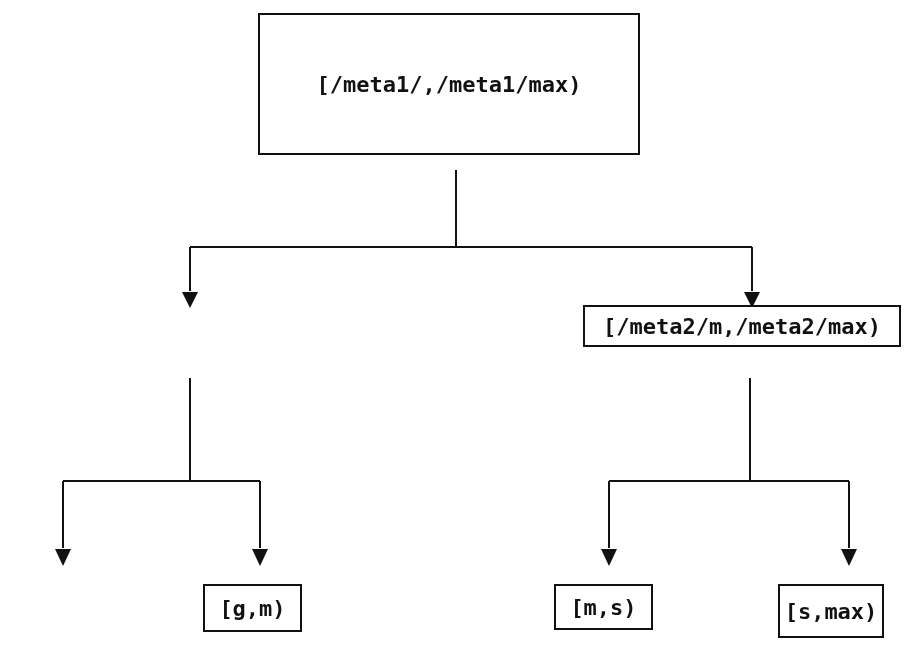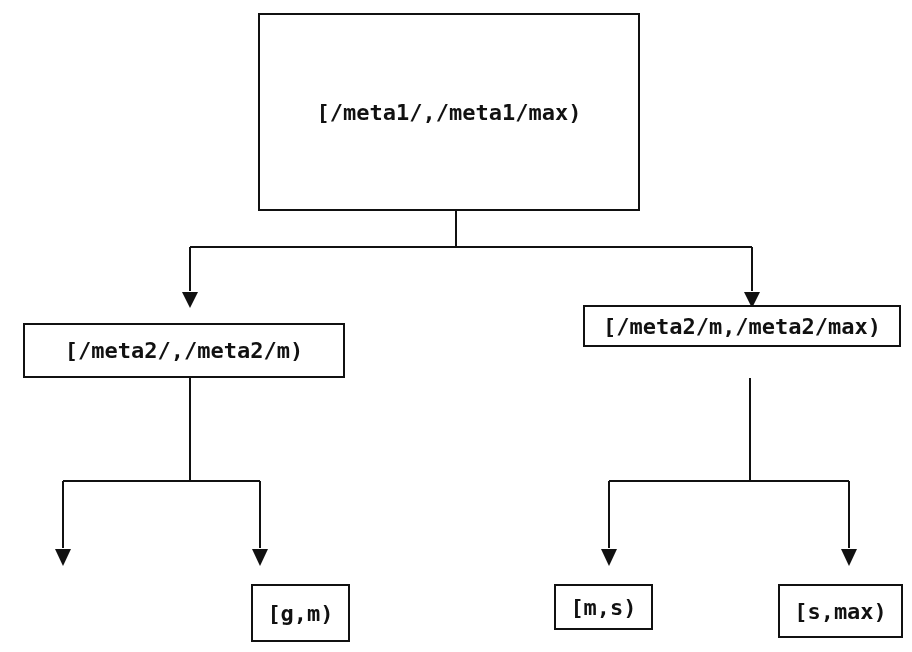--- a/index.html
+++ b/index.html
@@ -38,27 +38,27 @@
     background: #ffffff;
     color: #111111;
     display: flex;
     align-items: center;
     justify-content: center;
     font-size: 22px;
     font-weight: bold;
     white-space: nowrap;
     letter-spacing: 0;
   }
-  .node-root   { left: 258px; top: 13px;  width: 382px; height: 198px; }
+  .node-root   { left: 258px; top: 13px;  width: 382px; height: 142px; }
   .node-left   { left: 23px;  top: 323px; width: 322px; height: 55px; }
   .node-right  { left: 583px; top: 305px; width: 318px; height: 42px; }
   .node-leaf-1 { left: 8px;   top: 584px; width: 99px;  height: 54px; }
-  .node-leaf-2 { left: 203px; top: 584px; width: 99px;  height: 58px; margin-left: 48px; }
+  .node-leaf-2 { left: 203px; top: 584px; width: 99px;  height: 48px; }
   .node-leaf-3 { left: 554px; top: 584px; width: 99px;  height: 46px; }
-  .node-leaf-4 { left: 778px; top: 584px; width: 125px; height: 54px; }
+  .node-leaf-4 { left: 778px; top: 584px; width: 106px; height: 54px; }
 </style>
 </head>
 <body>
 
 <div class="canvas">
 
   <svg class="edges-svg" viewBox="0 0 912 652" xmlns="http://www.w3.org/2000/svg">
 
     <g>
       <path d="M 456 170 V 247"></path>
@@ -83,21 +83,20 @@
       <path d="M 609 481 H 849"></path>
       <path d="M 609 481 V 548"></path>
       <polygon points="601,549 617,549 609,566"></polygon>
       <path d="M 849 481 V 548"></path>
       <polygon points="841,549 857,549 849,566"></polygon>
     </g>
   </svg>
 
   <div class="node node-root">[/meta1/,/meta1/max)</div>
 
-  <div class="node node-left">[/meta2/,/meta2/m)</div>
 
   <div class="node node-right">[/meta2/m,/meta2/max)</div>
 
 
   <div class="node node-leaf-2">[g,m)</div>
 
   <div class="node node-leaf-3">[m,s)</div>
 
   <div class="node node-leaf-4">[s,max)</div>
 

